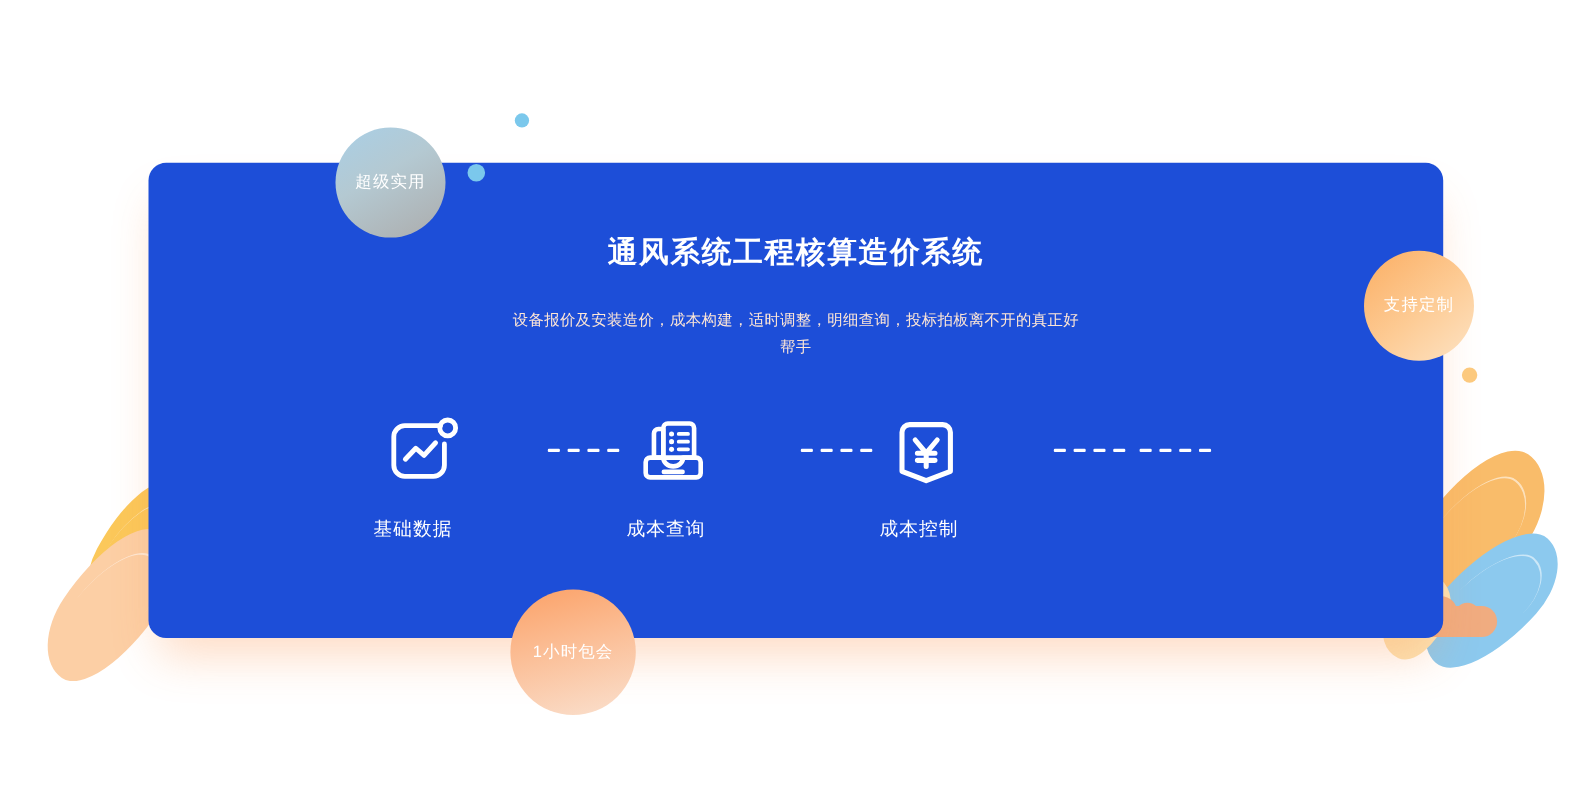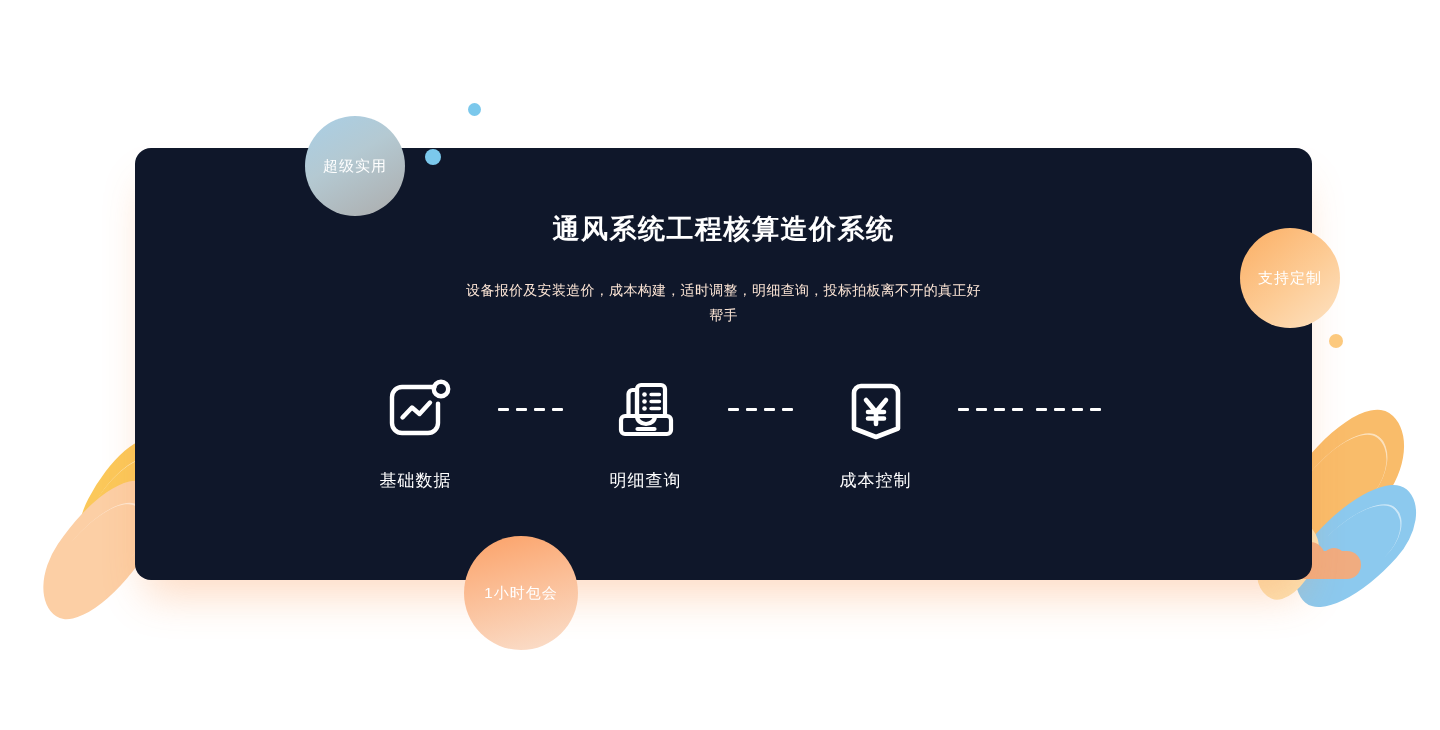--- a/index.html
+++ b/index.html
@@ -20,21 +20,21 @@
     position:absolute;left:14%;top:14%;width:72%;height:72%;
     border-top:2px solid rgba(255,255,255,.55);
     border-radius:50% 50% 50% 50% / 62% 38% 62% 38%;
     transform:rotate(0deg);
     pointer-events:none;
   }
 
   
   #card{
     position:absolute;left:135px;top:148px;width:1177px;height:432px;
-    background:#0f172a;
+    background:#1d4ed8;
     border-radius:16px;
     box-shadow:0 26px 42px -10px rgba(251,139,64,.30);
     overflow:visible;
   }
 
   
   #title{
     position:absolute;left:0;right:0;top:63px;
     text-align:center;color:#ffffff;
     font-size:27px;font-weight:bold;letter-spacing:1.5px;
@@ -44,21 +44,21 @@
     width:520px;text-align:center;color:#FDE6D6;
     font-size:14px;line-height:25px;letter-spacing:.3px;
   }
 
   
   #features{
     position:absolute;left:0;right:0;top:215px;
     display:flex;align-items:flex-start;justify-content:center;
   }
   .feature{
-    width:152px;display:flex;flex-direction:column;align-items:center;
+    width:152px;display:flex;flex-direction:column;align-items:flex-start;
   }
   .feature .ico{height:92px;display:flex;align-items:center;justify-content:center;}
   .feature .flabel{
     margin-top:14px;color:#ffffff;font-size:17px;letter-spacing:1px;
     white-space:nowrap;
   }
   .connector{
     width:78px;height:92px;display:flex;align-items:center;justify-content:center;gap:7px;
   }
   .connector i{display:block;width:11px;height:3px;background:#ffffff;border-radius:1px;}
@@ -159,21 +159,21 @@
             <path d="M33 22C33 19.8 34.8 18 37 18H57C59.2 18 61 19.8 61 22V49H33V22Z" stroke="#ffffff" stroke-width="4.2" stroke-linejoin="round"></path>
             <circle cx="40.5" cy="27.5" r="2.3" fill="#ffffff"></circle>
             <circle cx="40.5" cy="34.5" r="2.3" fill="#ffffff"></circle>
             <circle cx="40.5" cy="41.5" r="2.3" fill="#ffffff"></circle>
             <path d="M47 27.5H55.5M47 34.5H55.5M47 41.5H55.5" stroke="#ffffff" stroke-width="3.4" stroke-linecap="round"></path>
 
             <path d="M17 53C17 50.8 18.8 49 21 49H33C33 53.4 36.9 57 42 57C47.1 57 51 53.4 51 49H63C65.2 49 67 50.8 67 53V63C67 65.2 65.2 67 63 67H21C18.8 67 17 65.2 17 63V53Z" stroke="#ffffff" stroke-width="4.2" stroke-linejoin="round"></path>
             <path d="M33.5 62H50.5" stroke="#ffffff" stroke-width="4.2" stroke-linecap="round"></path>
           </svg>
         </div>
-        <div class="flabel">明细查询</div>
+        <div class="flabel">成本查询</div>
       </div>
 
       <div class="connector">
         <i></i>
         <i></i>
         <i></i>
         <i></i>
       </div>
 
       <div class="feature">

